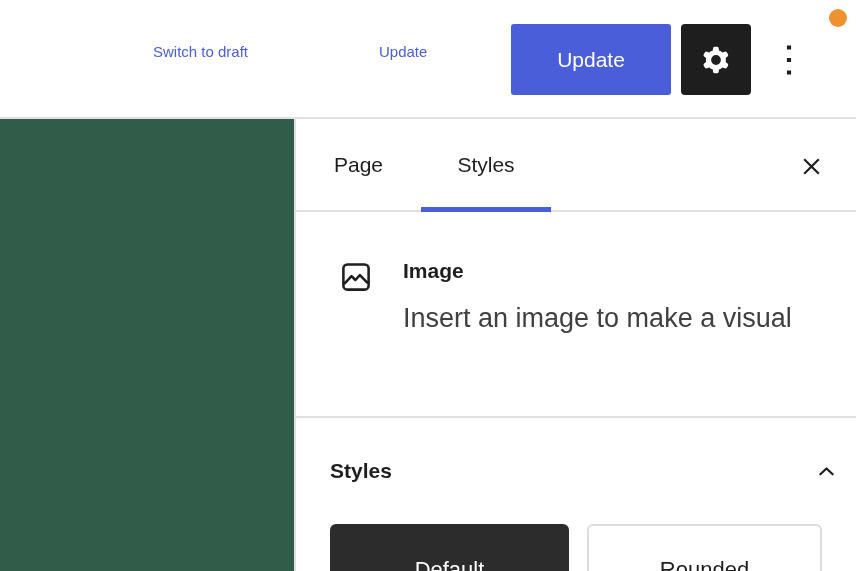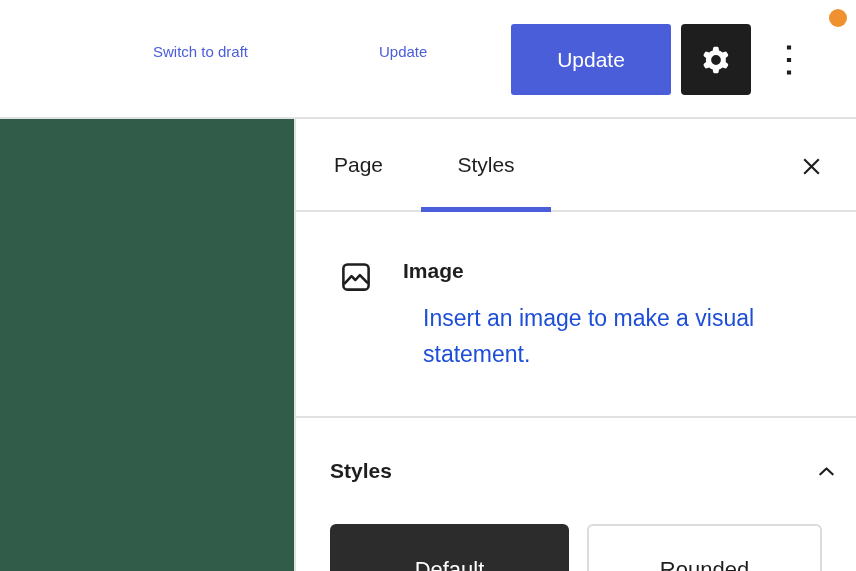--- a/index.html
+++ b/index.html
@@ -105,21 +105,21 @@
     border-bottom: 2px solid #e1e1e1;
     padding: 44px 34px 12px 42px;
     display: flex; gap: 29px;
   }
   .block-card-icon { flex: none; margin-top: 2px; }
   .block-card-title {
     font-size: 21px; font-weight: 600; color: #1e1e1e;
     line-height: 30px; margin-bottom: 14px;
   }
   .block-card-desc {
-    font-size: 23px; color: #1d4ed8; line-height: 36px; margin-left: 20px;
+    font-size: 27px; color: #404040; line-height: 36px;
   }
 
   .styles-section { }
   .styles-header {
     display: flex; align-items: center; justify-content: space-between;
     padding: 38px 16px 0 34px;
     cursor: pointer;
   }
   .styles-title { font-size: 21px; font-weight: 600; color: #1e1e1e; line-height: 30px; }
   .styles-options {
@@ -194,21 +194,20 @@
       <span class="block-card-icon">
         <svg width="36" height="38" viewBox="0 0 24 24" fill="none" stroke="#1e1e1e" stroke-width="1.7" stroke-linejoin="round">
           <rect x="3.6" y="3.6" width="16.8" height="16.8" rx="2.6"></rect>
           <path d="M4.5 16.2 L9 11.4 L11.6 14 L14.6 10.8 L19.5 15.7" stroke-linecap="round"></path>
         </svg>
       </span>
       <div>
         <div class="block-card-title">Image</div>
         <div class="block-card-desc">
           <div>Insert an image to make a visual</div>
-          <div>statement.</div>
         </div>
       </div>
     </div>
 
     <div class="styles-section">
       <div class="styles-header">
         <span class="styles-title">Styles</span>
         <span>
           <svg width="27" height="27" viewBox="0 0 24 24" fill="none" stroke="#1e1e1e" stroke-width="1.9" stroke-linecap="round" stroke-linejoin="round">
             <path d="M6.5 14.5 L12 9.3 L17.5 14.5"></path>

